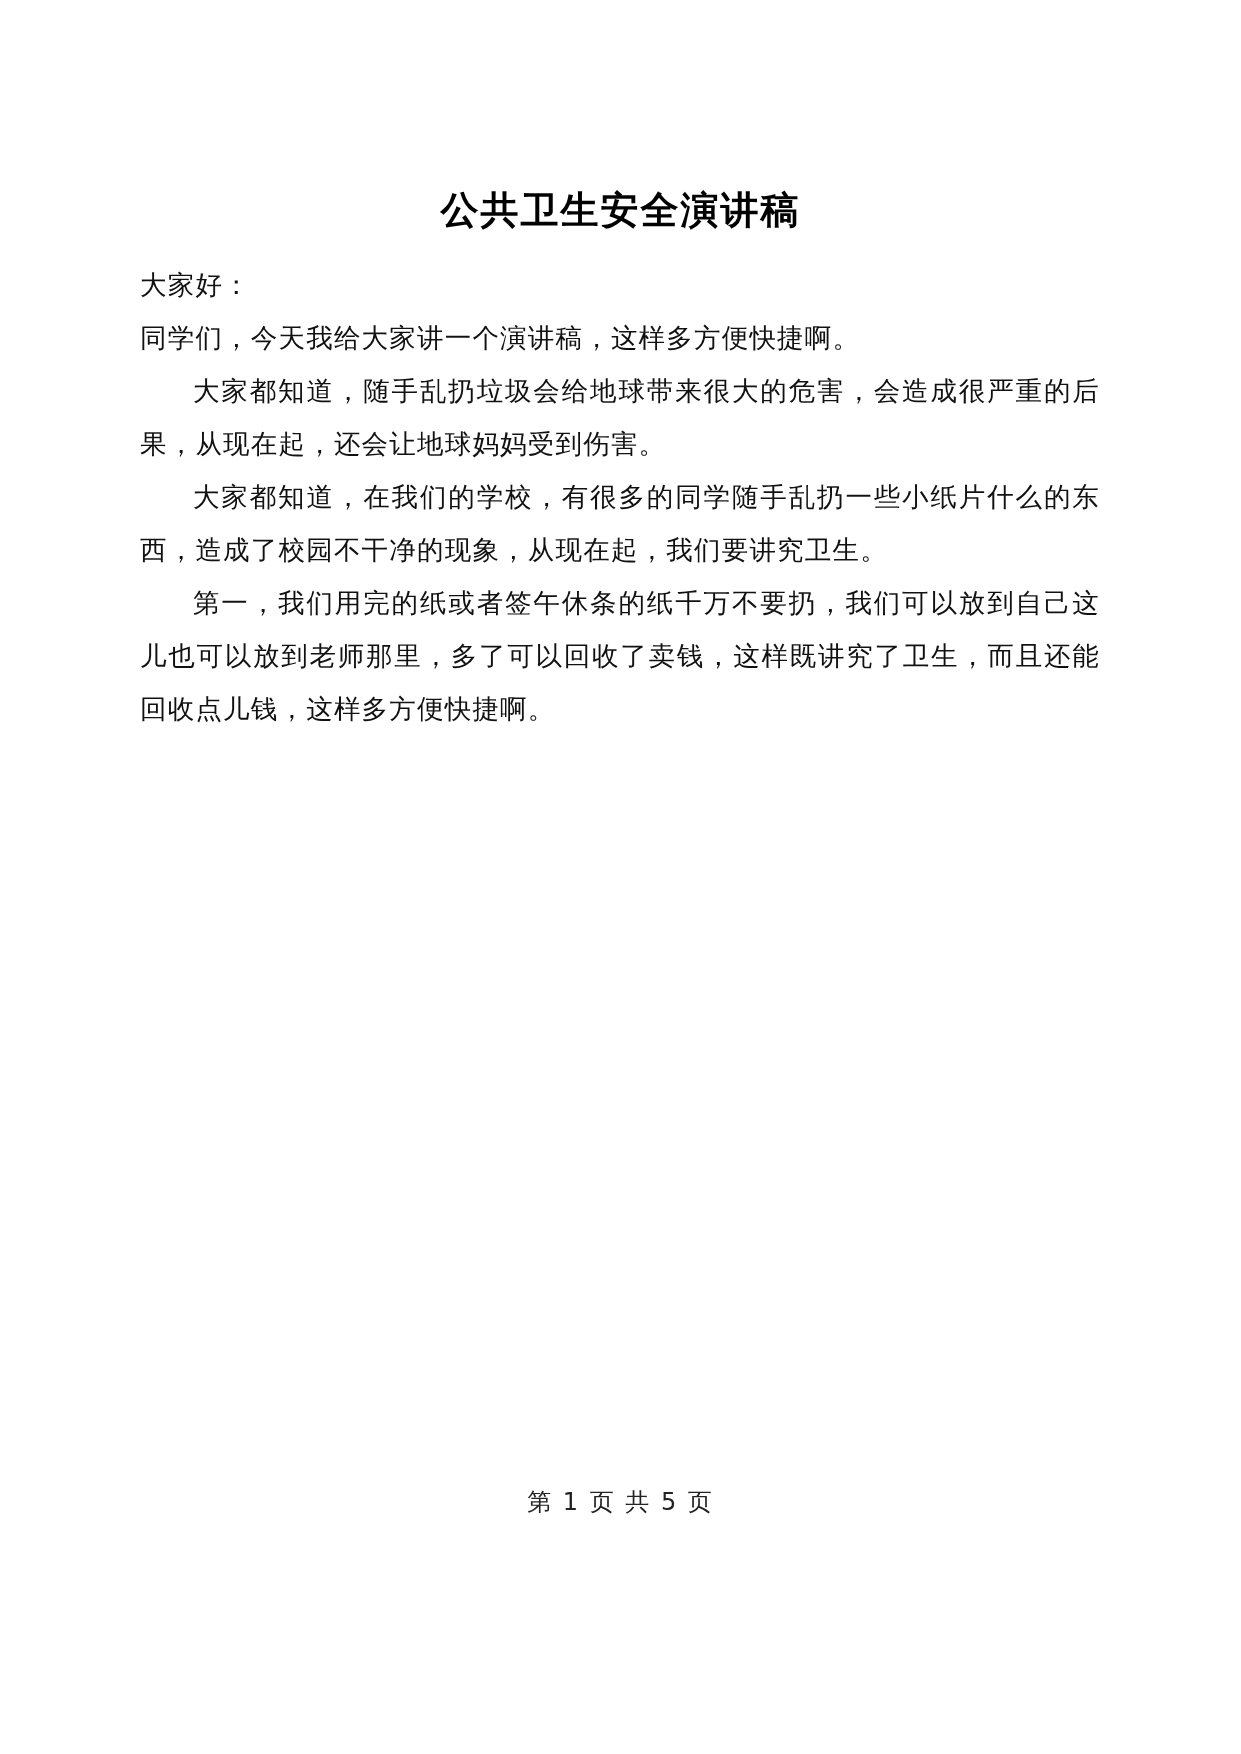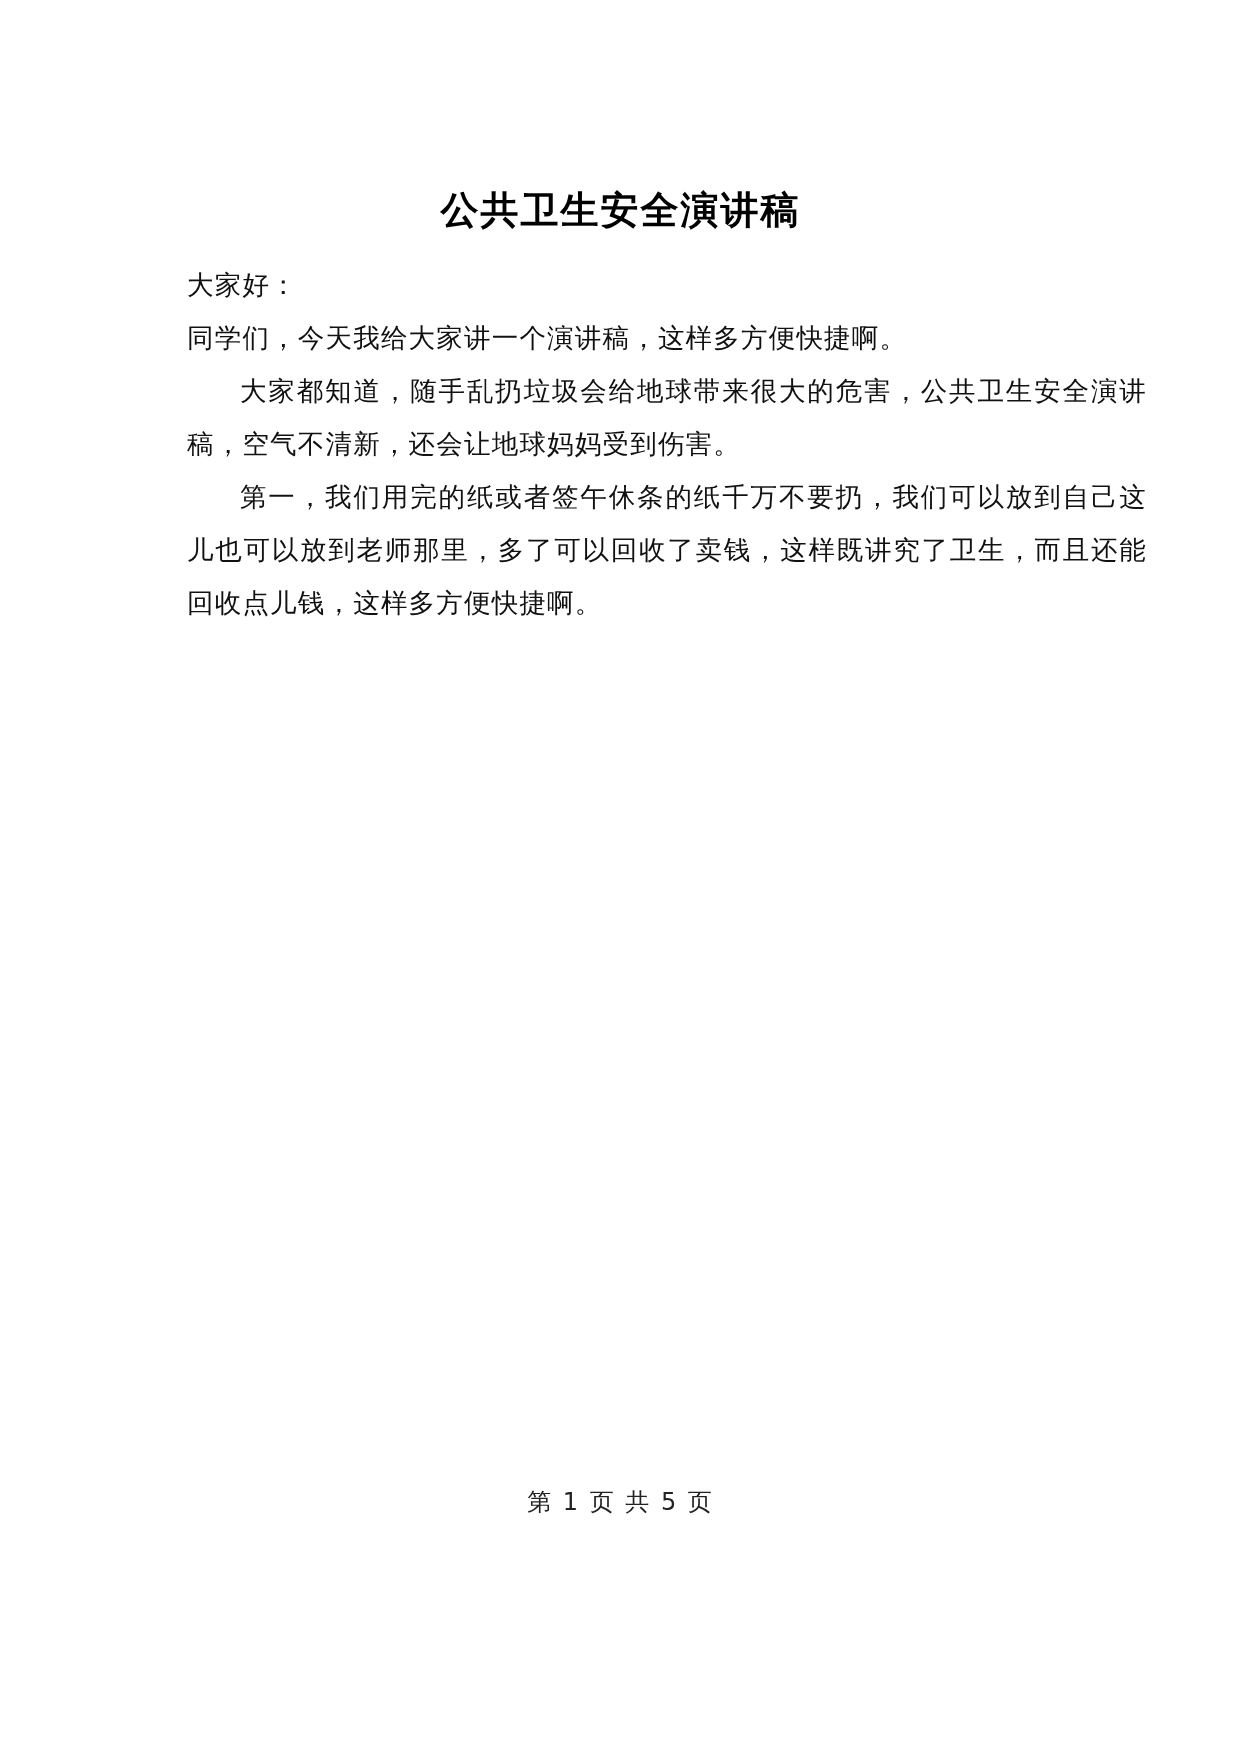--- a/index.html
+++ b/index.html
@@ -34,21 +34,20 @@
     font-weight: bold;
     letter-spacing: 2px;
     color: #000;
     font-family: "DejaVu Sans", "Liberation Sans", sans-serif;
   }
   .body-wrap {
     position: absolute;
     left: 140px;
     top: 258px;
     width: 960px;
-    margin-left: 47px;
   }
   p.para {
     margin: 0 0 0 0;
     font-size: 26.5px;
     line-height: 53px;
     text-align: justify;
     text-justify: inter-ideograph;
     letter-spacing: 1.2px;
     color: #111;
     font-family: "DejaVu Sans", "Liberation Sans", sans-serif;
@@ -74,19 +73,20 @@
 </head>
 <body>
 
 <div class="page">
 
   <div class="doc-title">公共卫生安全演讲稿</div>
 
   <div class="body-wrap">
     <p class="para noindent">大家好：</p>
     <p class="para noindent">同学们，今天我给大家讲一个演讲稿，这样多方便快捷啊。</p>
-    <p class="para indent">大家都知道，随手乱扔垃圾会给地球带来很大的危害，公共卫生安全演讲稿，空气不清新，还会让地球妈妈受到伤害。</p>
+    <p class="para indent">大家都知道，随手乱扔垃圾会给地球带来很大的危害，会造成很严重的后果，从现在起，还会让地球妈妈受到伤害。</p>
+    <p class="para indent">大家都知道，在我们的学校，有很多的同学随手乱扔一些小纸片什么的东西，造成了校园不干净的现象，从现在起，我们要讲究卫生。</p>
     <p class="para indent">第一，我们用完的纸或者签午休条的纸千万不要扔，我们可以放到自己这儿也可以放到老师那里，多了可以回收了卖钱，这样既讲究了卫生，而且还能回收点儿钱，这样多方便快捷啊。</p>
   </div>
 
   <div class="footer">第 1 页  共 5 页</div>
 
 </div>
 
 </body></html>

